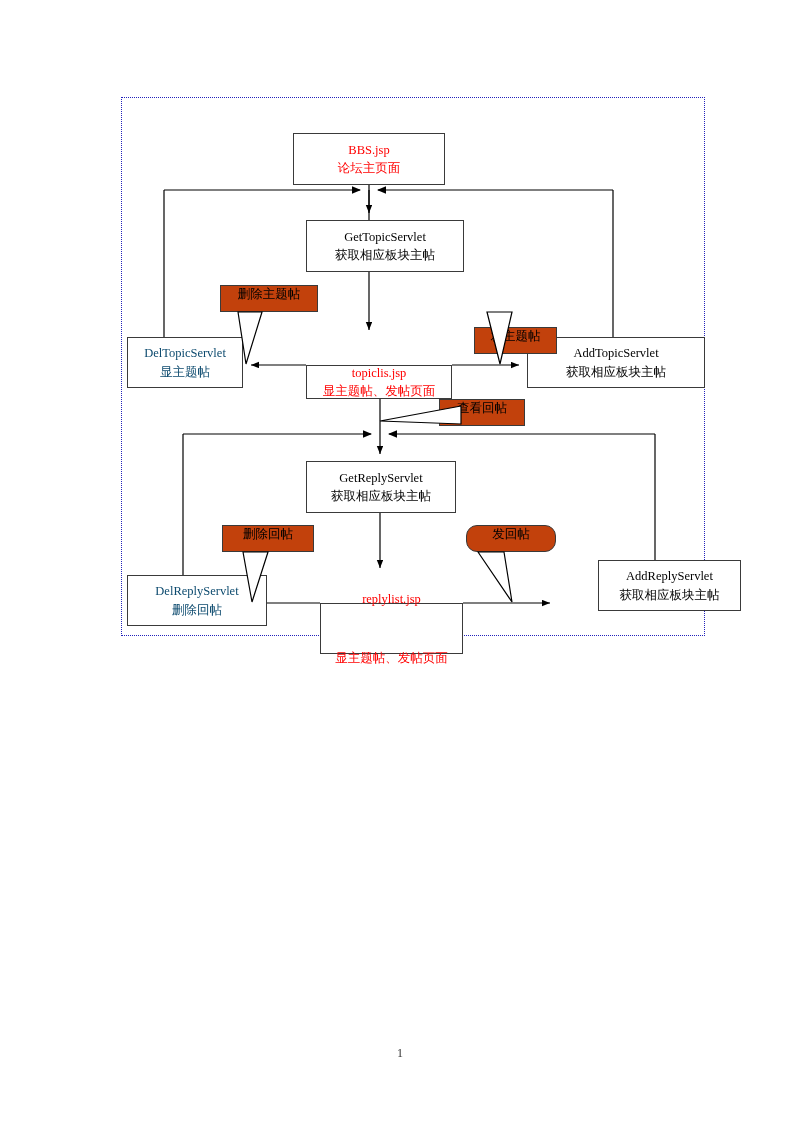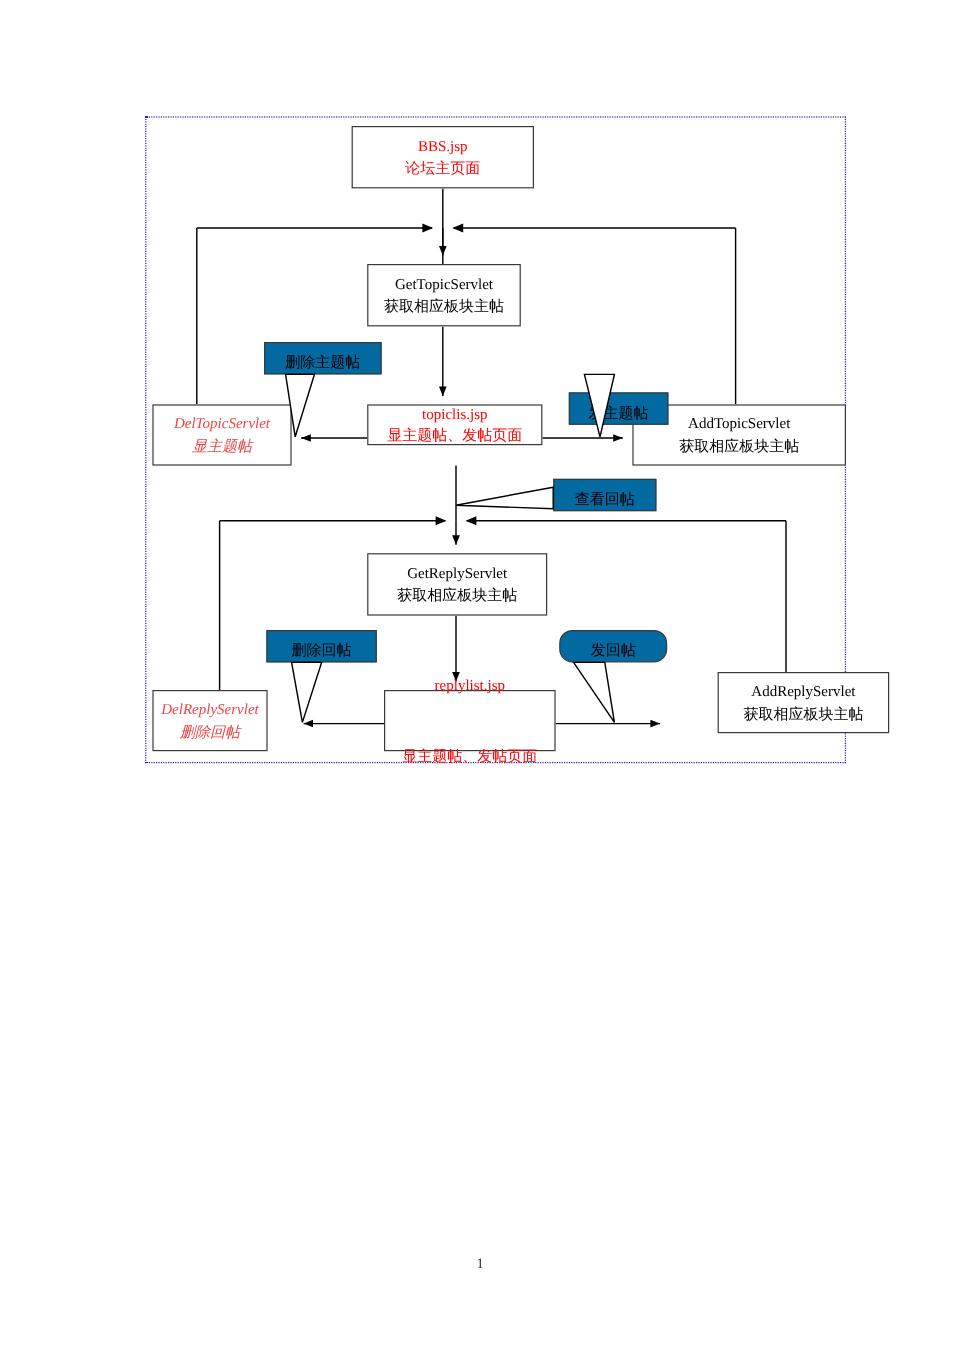--- a/index.html
+++ b/index.html
@@ -44,31 +44,31 @@
     display: flex;
     flex-direction: column;
     align-items: center;
     justify-content: center;
     line-height: 1.45;
     font-size: 12.5px;
     color: #000000;
     z-index: 5;
   }
   .node .ln1, .node .ln2 { display: block; white-space: nowrap; }
-  .node.red   { color: #ff0000; }
-  .node.blue  { color: #ef4444; font-style: italic; }
+  .node.red   { color: #ff0000; margin-top: 28px; }
+  .node.blue  { color: #0c4a6e; }
 
   
   .callout {
     position: absolute;
     box-sizing: border-box;
     border: 1.2px solid #3a3a3a;
-    background: #0369a1;
+    background: #c2410c;
     display: flex;
-    align-items: flex-end;
+    align-items: flex-start;
     justify-content: center;
     font-size: 12.5px;
     color: #000;
     z-index: 6;
     white-space: nowrap;
   }
 
   
   svg.wires {
     position: absolute;
@@ -151,21 +151,21 @@
     </g>
   </svg>
 
   <div class="diagram-frame"></div>
 
   <div class="node red" style="left:293px; top:105px; width:152px; height:52px;">
     <span class="ln1">BBS.jsp</span>
     <span class="ln2">论坛主页面</span>
   </div>
 
-  <div class="node" style="left:306px; top:220px; width:128px; height:52px;">
+  <div class="node" style="left:306px; top:220px; width:158px; height:52px;">
     <span class="ln1">GetTopicServlet</span>
     <span class="ln2">获取相应板块主帖</span>
   </div>
 
   <div class="node blue" style="left:127px; top:337px; width:116px; height:51px;">
     <span class="ln1">DelTopicServlet</span>
     <span class="ln2">显主题帖</span>
   </div>
 
   <div class="node red" style="left:306px; top:337px; width:146px; height:34px;">
@@ -176,21 +176,21 @@
   <div class="node" style="left:527px; top:337px; width:178px; height:51px;">
     <span class="ln1">AddTopicServlet</span>
     <span class="ln2">获取相应板块主帖</span>
   </div>
 
   <div class="node" style="left:306px; top:461px; width:150px; height:52px;text-align:center;">
     <span class="ln1">GetReplyServlet</span>
     <span class="ln2">获取相应板块主帖</span>
   </div>
 
-  <div class="node blue" style="left:127px; top:575px; width:96px; height:51px;">
+  <div class="node blue" style="left:127px; top:575px; width:140px; height:51px;">
     <span class="ln1">DelReplyServlet</span>
     <span class="ln2">删除回帖</span>
   </div>
 
   <div class="node red" style="left:320px; top:575px; width:143px; height:51px;gap:40px;">
     <span class="ln1">replylist.jsp</span>
     <span class="ln2">显主题帖、发帖页面</span>
   </div>
 
   <div class="node" style="left:558px; top:560px; width:143px; height:51px;margin-left:40px;">
@@ -199,21 +199,21 @@
   </div>
 
   <div class="callout" style="left:220px; top:285px; width:98px; height:27px;">
     <span>删除主题帖</span>
   </div>
 
   <div class="callout" style="left:474px; top:302px; width:83px; height:27px;margin-top:25px;">
     <span>发主题帖</span>
   </div>
 
-  <div class="callout" style="left:461px; top:399px; width:86px; height:27px;">
+  <div class="callout" style="left:439px; top:399px; width:86px; height:27px;">
     <span>查看回帖</span>
   </div>
 
   <div class="callout" style="left:222px; top:525px; width:92px; height:27px;">
     <span>删除回帖</span>
   </div>
 
   <div class="callout" style="left:466px; top:525px; width:90px; height:27px;border-radius:11px;">
     <span>发回帖</span>
   </div>

